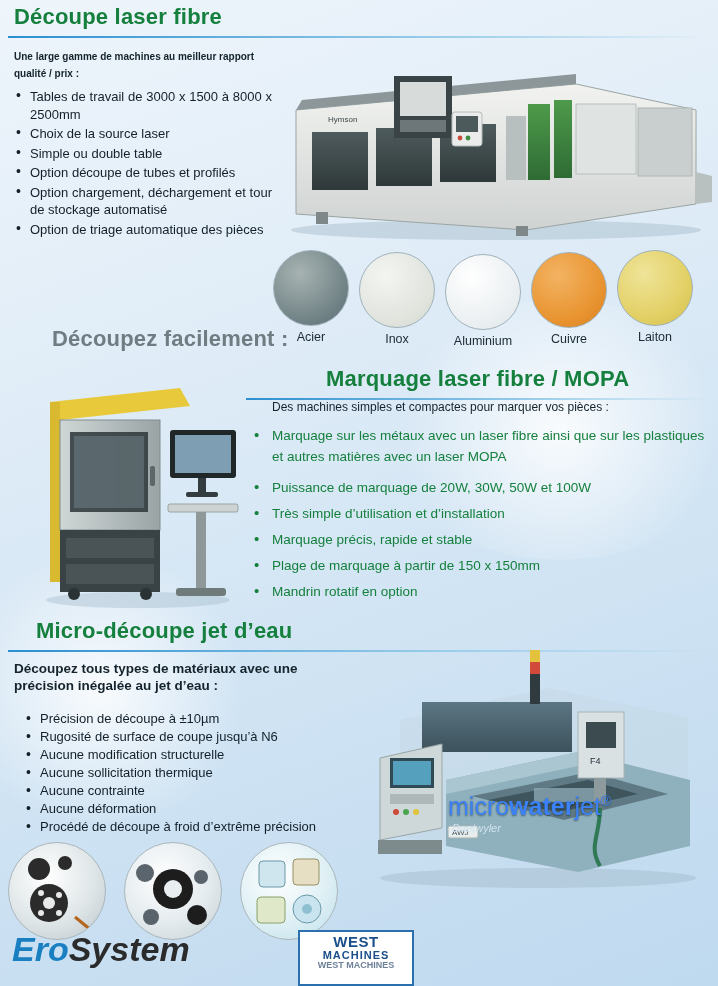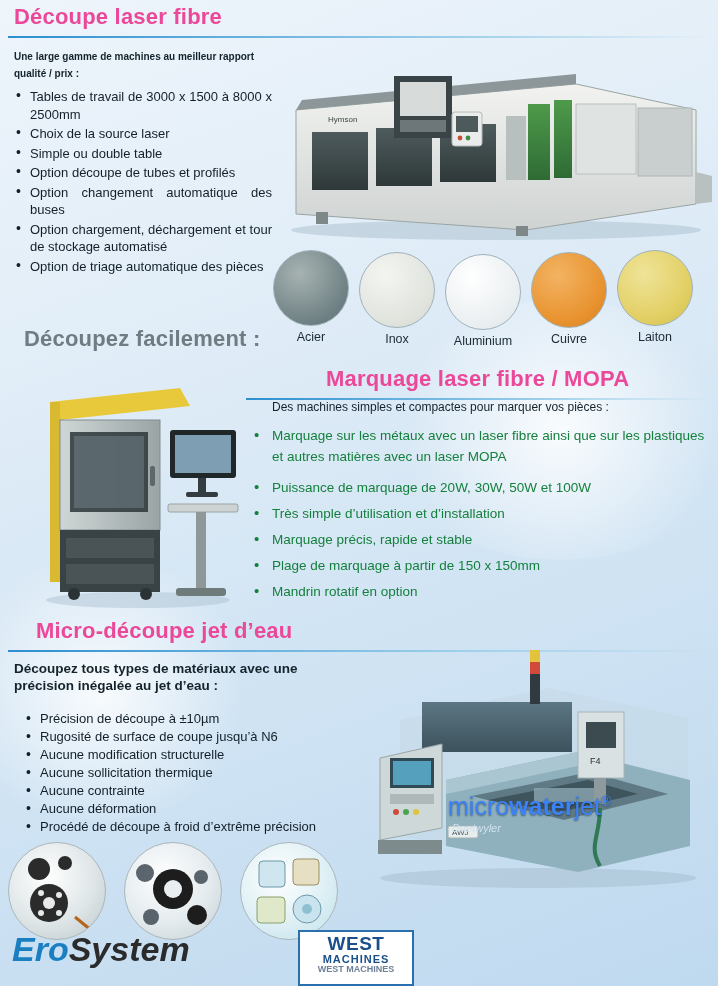--- a/index.html
+++ b/index.html
@@ -18,22 +18,22 @@
   .page {
     position: absolute;
     inset: 0;
   }
   
   .sec-title {
     font-size: 22px;
     font-weight: bold;
     letter-spacing: .2px;
   }
-  .title-blue { color: #ec4899; }
-  .title-grey { color: #6f7c82; }
+  .title-blue { color: #15803d; }
+  .title-grey { color: #6f7c82; margin-left: 28px; }
   .rule {
     height: 2px;
     background: linear-gradient(to right, #2b8fd0, #9fd0ea 65%, rgba(159,208,234,0));
   }
   
   #sec1-title { position: absolute; left: 14px; top: 4px; }
   #sec1-rule  { position: absolute; left: 8px; top: 36px; width: 700px; }
   #sec1-lead {
     position: absolute; left: 14px; top: 48px; width: 252px;
     font-size: 10px; line-height: 17px; font-weight: bold; color: #14232c;
@@ -113,21 +113,21 @@
     position: absolute; left: 12px; top: 930px;
     font-size: 34px; font-weight: bold; font-style: italic;
   }
   #brand .b1 { color: #1a7fc1; }
   #brand .b2 { color: #2b2b2b; }
   #west {
     position: absolute; left: 298px; top: 930px; width: 112px; height: 52px;
     border: 2px solid #2a6fae; background: #fff; text-align: center;
     font-weight: bold; color: #1a4f8a; line-height: 1.05;
   }
-  #west .w1 { display: block; font-size: 19px; margin-top: 2px; letter-spacing: .5px; }
+  #west .w1 { display: block; font-size: 15px; margin-top: 2px; letter-spacing: .5px; }
   #west .w2 { display: block; font-size: 11px; letter-spacing: 1px; }
   #west .w3 { display: block; font-size: 9px; color: #6d8098; }
   .glow {
     position: absolute; border-radius: 50%;
     background: radial-gradient(circle, rgba(255,255,255,.85), rgba(255,255,255,0) 70%);
     pointer-events: none;
   }
 </style>
 </head>
 <body>
@@ -140,21 +140,20 @@
   <div class="sec-title title-blue" id="sec1-title">Découpe laser fibre</div>
   <div class="rule" id="sec1-rule"></div>
 
   <div id="sec1-lead">Une large gamme de machines au meilleur rapport qualité / prix :</div>
 
   <ul id="sec1-list">
     <li>Tables de travail de 3000 x 1500 à 8000 x 2500mm</li>
     <li>Choix de la source laser</li>
     <li>Simple ou double table</li>
     <li>Option découpe de tubes et profilés</li>
-    <li>Option changement automatique des buses</li>
     <li>Option chargement, déchargement et tour de stockage automatisé</li>
     <li>Option de triage automatique des pièces</li>
   </ul>
 
   <svg class="machine1" viewBox="0 0 436 200">
     <defs>
       <linearGradient id="g_body" x1="0" y1="0" x2="0" y2="1">
         <stop offset="0" stop-color="#f2f3f0"></stop>
           <stop offset="1" stop-color="#cfd3d2"></stop>
       </linearGradient>

